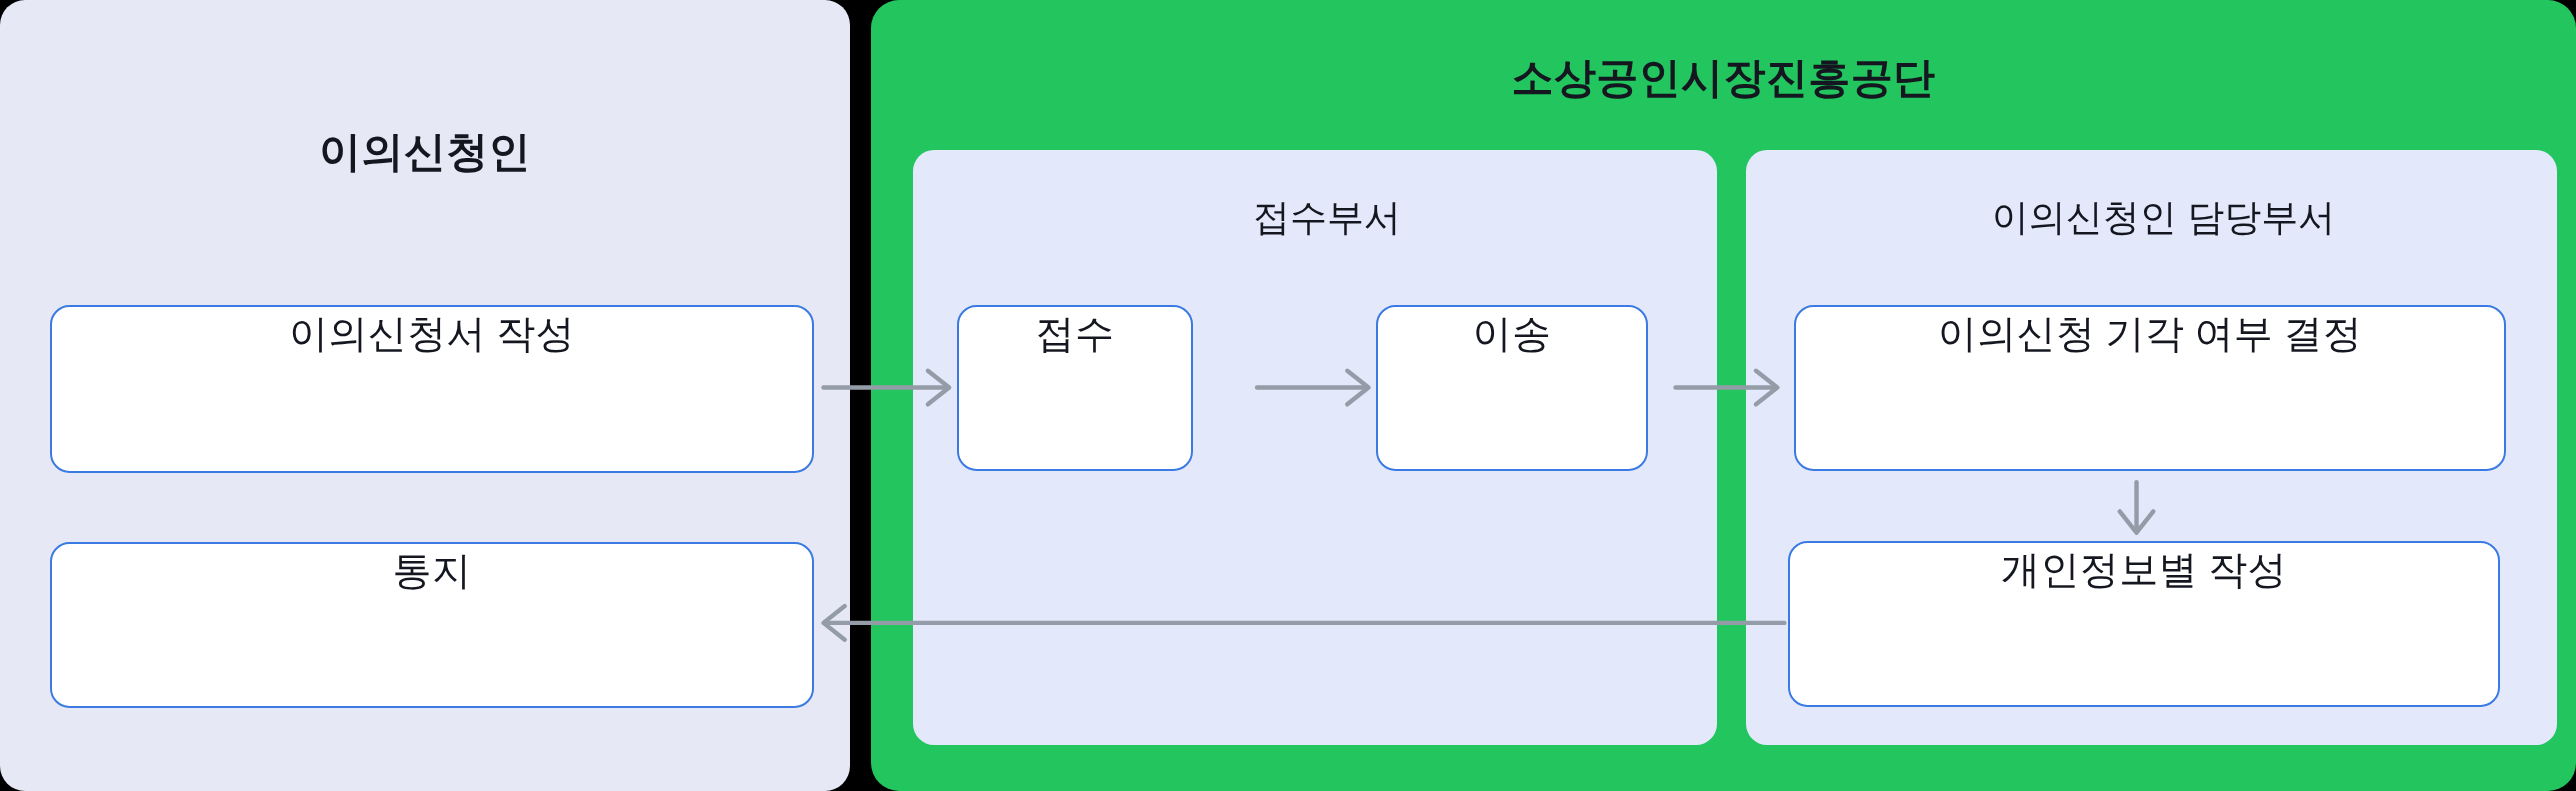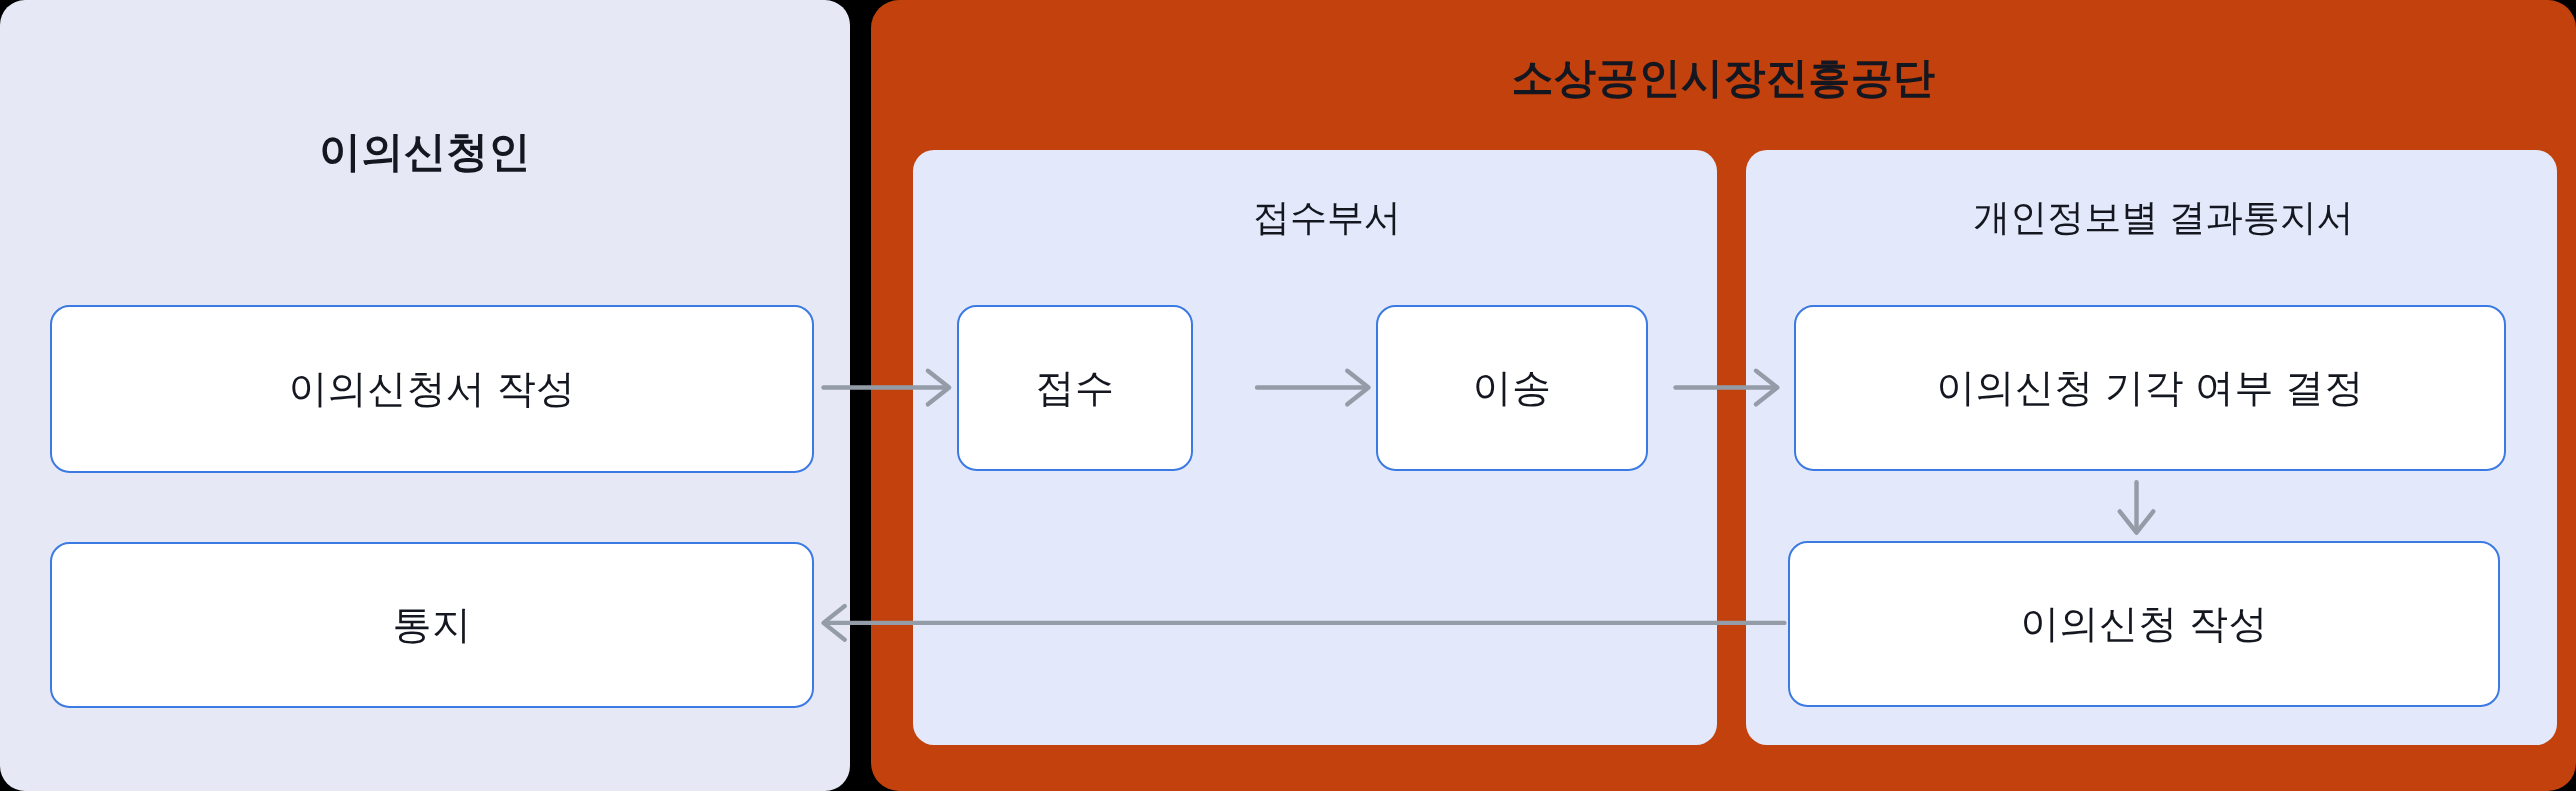--- a/index.html
+++ b/index.html
@@ -23,21 +23,21 @@
   }
   .panel-left {
     left: 0;
     width: 850px;
     background: #e6e9f5;
     border-radius: 25px;
   }
   .panel-right {
     left: 871px;
     width: 1705px;
-    background: #c2410c;
+    background: #22c55e;
     border-radius: 28px;
   }
   .panel-title {
     position: absolute;
     left: 0;
     width: 100%;
     margin: 0;
     text-align: center;
     font-size: 42px;
     font-weight: 700;
@@ -70,22 +70,22 @@
     line-height: 46px;
   }
 
   .flow-box {
     position: absolute;
     box-sizing: border-box;
     background: #ffffff;
     border: 2.7px solid #3b7ae3;
     border-radius: 19.5px;
     display: flex;
-    align-items: center;
     justify-content: center;
+    font-family: Liberation Serif, serif;
   }
   .flow-box .label {
     font-size: 39px;
     font-weight: 500;
     color: #14171f;
     letter-spacing: 0.4px;
     white-space: nowrap;
   }
 
   
@@ -140,28 +140,28 @@
       <div class="flow-box box-receive">
         <span class="label">접수</span>
       </div>
 
       <div class="flow-box box-transfer">
         <span class="label">이송</span>
       </div>
     </div>
 
     <div class="subpanel subpanel-department">
-      <h3 class="subpanel-title">개인정보별 결과통지서</h3>
+      <h3 class="subpanel-title">이의신청인 담당부서</h3>
 
       <div class="flow-box box-decision">
         <span class="label">이의신청 기각 여부 결정</span>
       </div>
 
       <div class="flow-box box-result">
-        <span class="label">이의신청 작성</span>
+        <span class="label">개인정보별 작성</span>
       </div>
     </div>
   </section>
 
   <svg class="arrows-overlay" width="2576" height="791" viewBox="0 0 2910 894">
 
     <g class="arrow">
       <line x1="930" y1="438" x2="1068" y2="438"></line>
       <polyline points="1048,419 1072,438 1048,457"></polyline>
     </g>

